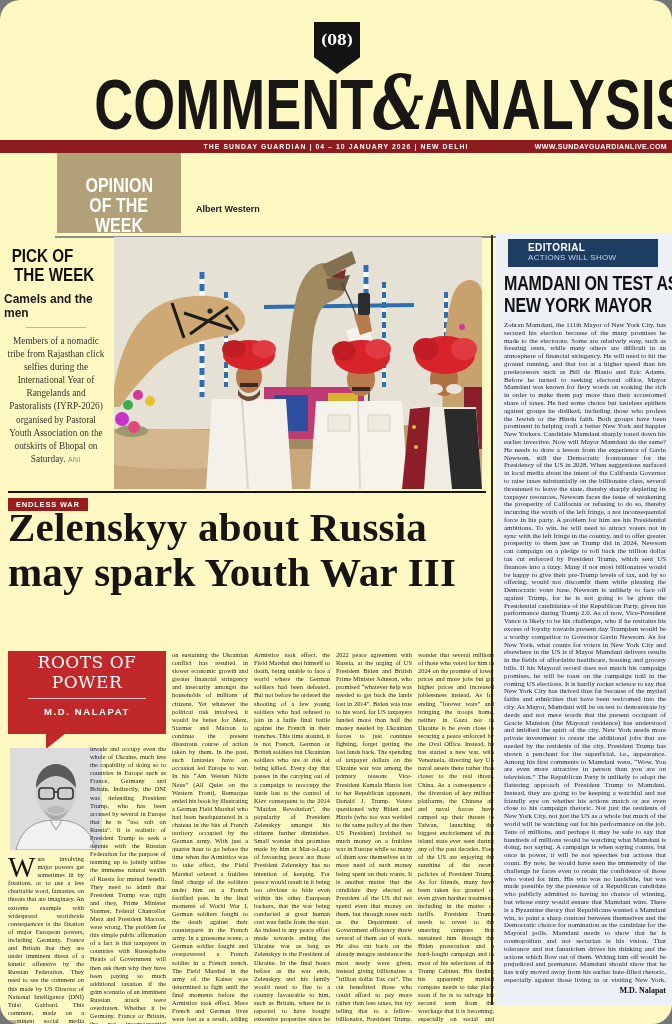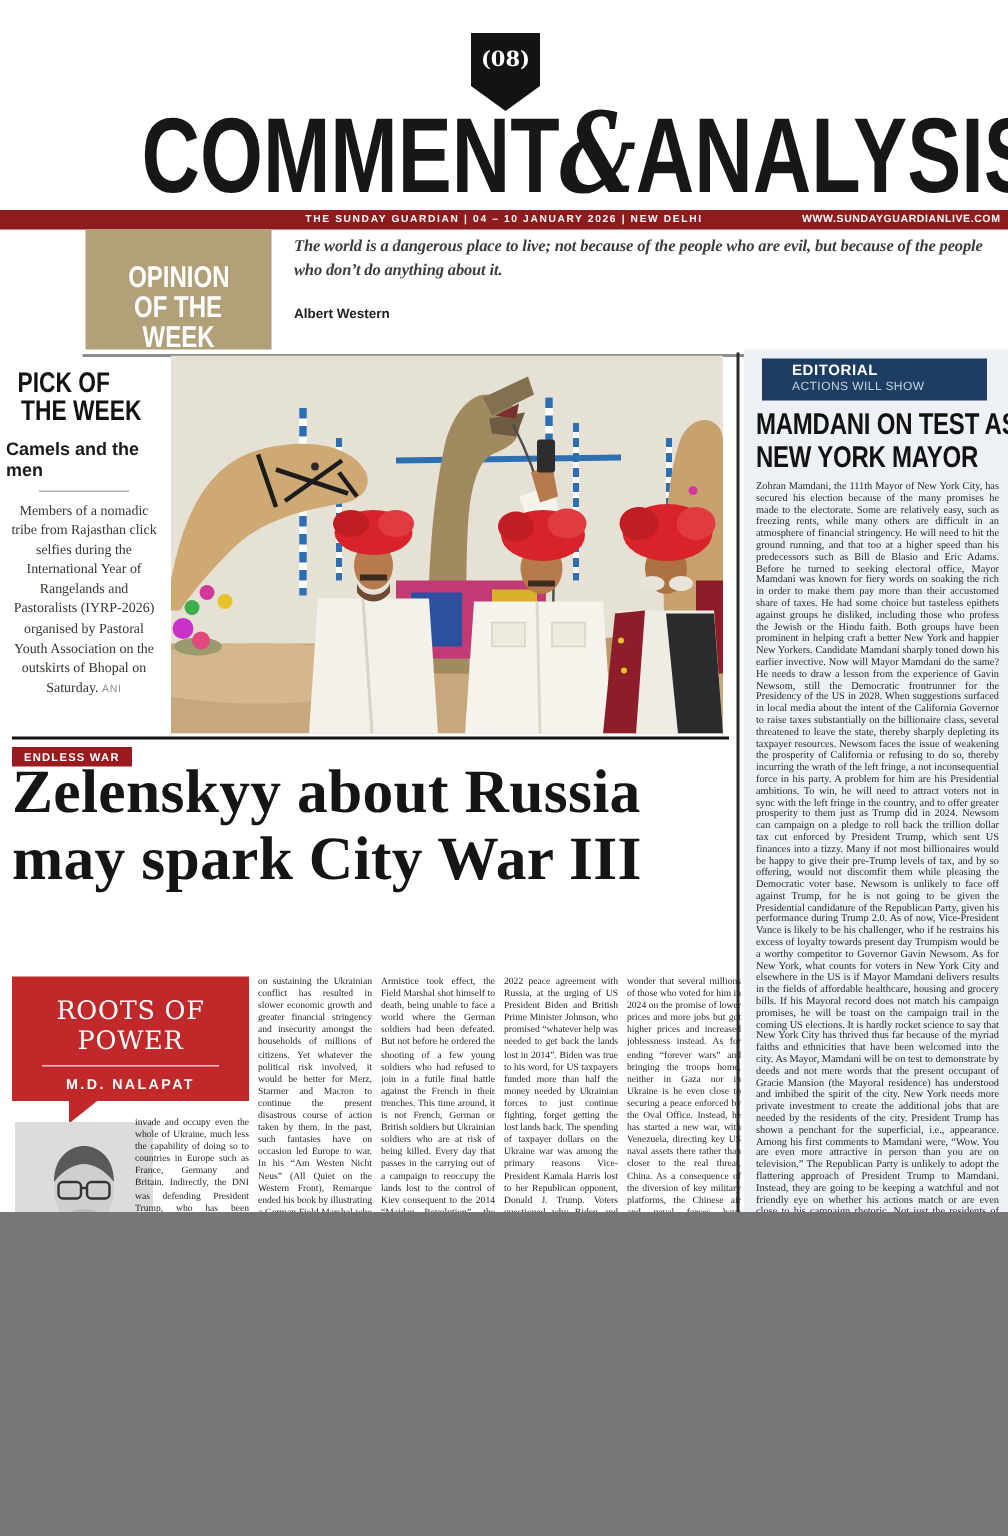--- a/index.html
+++ b/index.html
@@ -1,17 +1,17 @@
 <!DOCTYPE html>
 <html><head>
 <meta charset="utf-8">
 <style>
   html,body{margin:0;padding:0;background:#777;}
-  .page{position:relative;width:672px;height:808px;background:#ffffff;overflow:hidden;
-        font-family:"Liberation Sans",sans-serif;margin:0 auto;}
+  .page{position:relative;width:672px;height:1024px;background:#fef9c3;overflow:hidden;
+        font-family:"Liberation Sans",sans-serif;margin:0 auto;border-radius:20px;}
   .abs{position:absolute;}
   .cond{display:inline-block;transform:scaleX(0.8);transform-origin:center;}
   .condL{display:inline-block;transform:scaleX(0.8);transform-origin:left center;}
 
   
   .pennant{left:314px;top:22px;width:46px;height:52px;background:#131313;
            clip-path:polygon(0 0,100% 0,100% 68%,50% 100%,0 68%);
            color:#fff;text-align:center;font:600 14px/36px "DejaVu Serif",serif;}
   .masthead{left:0;top:72px;width:672px;text-align:center;color:#181715;white-space:nowrap;}
   .masthead .mh{display:inline-block;transform:scaleX(0.76);transform-origin:center;
@@ -57,21 +57,21 @@
 
   
   .toprule{left:8px;top:491px;width:478px;height:2px;background:#141414;}
   .kickbox{left:8px;top:498px;width:80px;height:13px;background:#9a1b1e;color:#fff;
            font:700 7.5px/13px "Liberation Sans",sans-serif;letter-spacing:.8px;padding-left:8px;box-sizing:border-box;}
   .headline{left:8px;top:505px;width:480px;color:#161514;
             font:700 41px/45px "Liberation Serif",serif;letter-spacing:.2px;}
   .deck{left:8px;top:602px;width:476px;color:#4c4c4c;font:13.5px/17.5px "Liberation Serif",serif;}
 
   .rootsbox{left:8px;top:651px;width:158px;height:83px;background:#c0282a;color:#fff;text-align:center;}
-  .rootsbox .rt{font:17px/20px "DejaVu Serif",serif;letter-spacing:.5px;margin-top:13px;}
+  .rootsbox .rt{font:17px/20px "DejaVu Serif",serif;letter-spacing:.5px;margin-top:1px;}
   .rootsbox .rl{width:118px;height:1px;background:rgba(255,255,255,.75);margin:6px auto 7px auto;}
   .rootsbox .ra{font:700 9.5px "Liberation Sans",sans-serif;letter-spacing:1.6px;}
   .rootstail{left:46px;top:733px;width:0;height:0;border-top:16px solid #c0282a;border-right:20px solid transparent;}
 
   .portrait{left:10px;top:748px;width:92px;height:102px;}
 
   .bodycol{font:6.4px/8.1px "Liberation Serif",serif;text-align:justify;color:#1d1d1d;overflow:hidden;}
   .c1{left:8px;top:855px;width:76px;height:169px;}
   .c2{left:90px;top:745px;width:76px;height:279px;}
   .c3{left:172px;top:651px;width:76px;height:373px;}
@@ -94,21 +94,20 @@
   <div class="abs redbar">
     <div class="center">THE SUNDAY GUARDIAN   |   04 – 10 JANUARY 2026   |   NEW DELHI</div>
     <div class="site">WWW.SUNDAYGUARDIANLIVE.COM</div>
   </div>
 
   <div class="abs opbox">
     <div class="cond">OPINION</div>
     <div class="cond">OF THE</div>
     <div class="cond">WEEK</div>
   </div>
-  <div class="abs quote">The world is a dangerous place to live; not because of the people who are evil, but because of the people who don’t do anything about it.</div>
   <div class="abs quoteattr">Albert Western</div>
   <div class="abs oprule"></div>
 
   <div class="abs pick-label">
     <div class="t"><span class="cond">PICK OF</span></div>
     <div class="t"><span class="cond">THE WEEK</span></div>
   </div>
   <div class="abs pick-title">Camels and the men</div>
   <div class="abs pick-rule"></div>
   <div class="abs pick-cap">
@@ -213,21 +212,21 @@
     <div><span class="condL">MAMDANI ON TEST AS</span></div>
     <div><span class="condL">NEW YORK MAYOR</span></div>
   </div>
   <div class="abs edbody">Zohran Mamdani, the 111th Mayor of New York City, has secured his election because of the many promises he made to the electorate. Some are relatively easy, such as freezing rents, while many others are difficult in an atmosphere of financial stringency. He will need to hit the ground running, and that too at a higher speed than his predecessors such as Bill de Blasio and Eric Adams. Before he turned to seeking electoral office, Mayor Mamdani was known for fiery words on soaking the rich in order to make them pay more than their accustomed share of taxes. He had some choice but tasteless epithets against groups he disliked, including those who profess the Jewish or the Hindu faith. Both groups have been prominent in helping craft a better New York and happier New Yorkers. Candidate Mamdani sharply toned down his earlier invective. Now will Mayor Mamdani do the same? He needs to draw a lesson from the experience of Gavin Newsom, still the Democratic frontrunner for the Presidency of the US in 2028. When suggestions surfaced in local media about the intent of the California Governor to raise taxes substantially on the billionaire class, several threatened to leave the state, thereby sharply depleting its taxpayer resources. Newsom faces the issue of weakening the prosperity of California or refusing to do so, thereby incurring the wrath of the left fringe, a not inconsequential force in his party. A problem for him are his Presidential ambitions. To win, he will need to attract voters not in sync with the left fringe in the country, and to offer greater prosperity to them just as Trump did in 2024. Newsom can campaign on a pledge to roll back the trillion dollar tax cut enforced by President Trump, which sent US finances into a tizzy. Many if not most billionaires would be happy to give their pre-Trump levels of tax, and by so offering, would not discomfit them while pleasing the Democratic voter base. Newsom is unlikely to face off against Trump, for he is not going to be given the Presidential candidature of the Republican Party, given his performance during Trump 2.0. As of now, Vice-President Vance is likely to be his challenger, who if he restrains his excess of loyalty towards present day Trumpism would be a worthy competitor to Governor Gavin Newsom. As for New York, what counts for voters in New York City and elsewhere in the US is if Mayor Mamdani delivers results in the fields of affordable healthcare, housing and grocery bills. If his Mayoral record does not match his campaign promises, he will be toast on the campaign trail in the coming US elections. It is hardly rocket science to say that New York City has thrived thus far because of the myriad faiths and ethnicities that have been welcomed into the city. As Mayor, Mamdani will be on test to demonstrate by deeds and not mere words that the present occupant of Gracie Mansion (the Mayoral residence) has understood and imbibed the spirit of the city. New York needs more private investment to create the additional jobs that are needed by the residents of the city. President Trump has shown a penchant for the superficial, i.e., appearance. Among his first comments to Mamdani were, “Wow. You are even more attractive in person than you are on television.” The Republican Party is unlikely to adopt the flattering approach of President Trump to Mamdani. Instead, they are going to be keeping a watchful and not friendly eye on whether his actions match or are even close to his campaign rhetoric. Not just the residents of New York City, not just the US as a whole but much of the world will be watching out for his performance on the job. Tens of millions, and perhaps it may be safe to say that hundreds of millions would be watching what Mamdani is doing, not saying. A campaign is when saying counts, but once in power, it will be not speeches but actions that count. By now, he would have seen the immensity of the challenge he faces even to retain the confidence of those who voted for him. His win was no landslide, but was made possible by the presence of a Republican candidate who publicly admitted to having no chance of winning, but whose entry would ensure that Mamdani wins. There is a Byzantine theory that Republicans wanted a Mamdani win, to paint a sharp contrast between themselves and the Democratic choice for nomination as the candidate for the Mayoral polls. Mamdani needs to show that he is cosmopolitan and not sectarian is his vision. That tolerance and not fanaticism drives his thinking and the actions which flow out of them. Writing him off would be prejudiced and premature. Mamdani should show that he has truly moved away from his earlier hate-filled rhetoric, especially against those living in or visiting New York. Otherwise, it would be curtains for national success following his Mayoral victory.</div>
   <div class="abs edsig">M.D. Nalapat</div>
 
   <div class="abs toprule"></div>
   <div class="abs kickbox">ENDLESS WAR</div>
   <div class="abs headline">
     <div>Zelenskyy about Russia</div>
-    <div>may spark City War III</div>
+    <div>may spark Youth War III</div>
   </div>
 
   <div class="abs rootsbox">
     <div class="rt">ROOTS OF POWER</div>
     <div class="rl"></div>
     <div class="ra">M.D. NALAPAT</div>
   </div>
   <div class="abs rootstail"></div>
 
   <div class="abs portrait">

